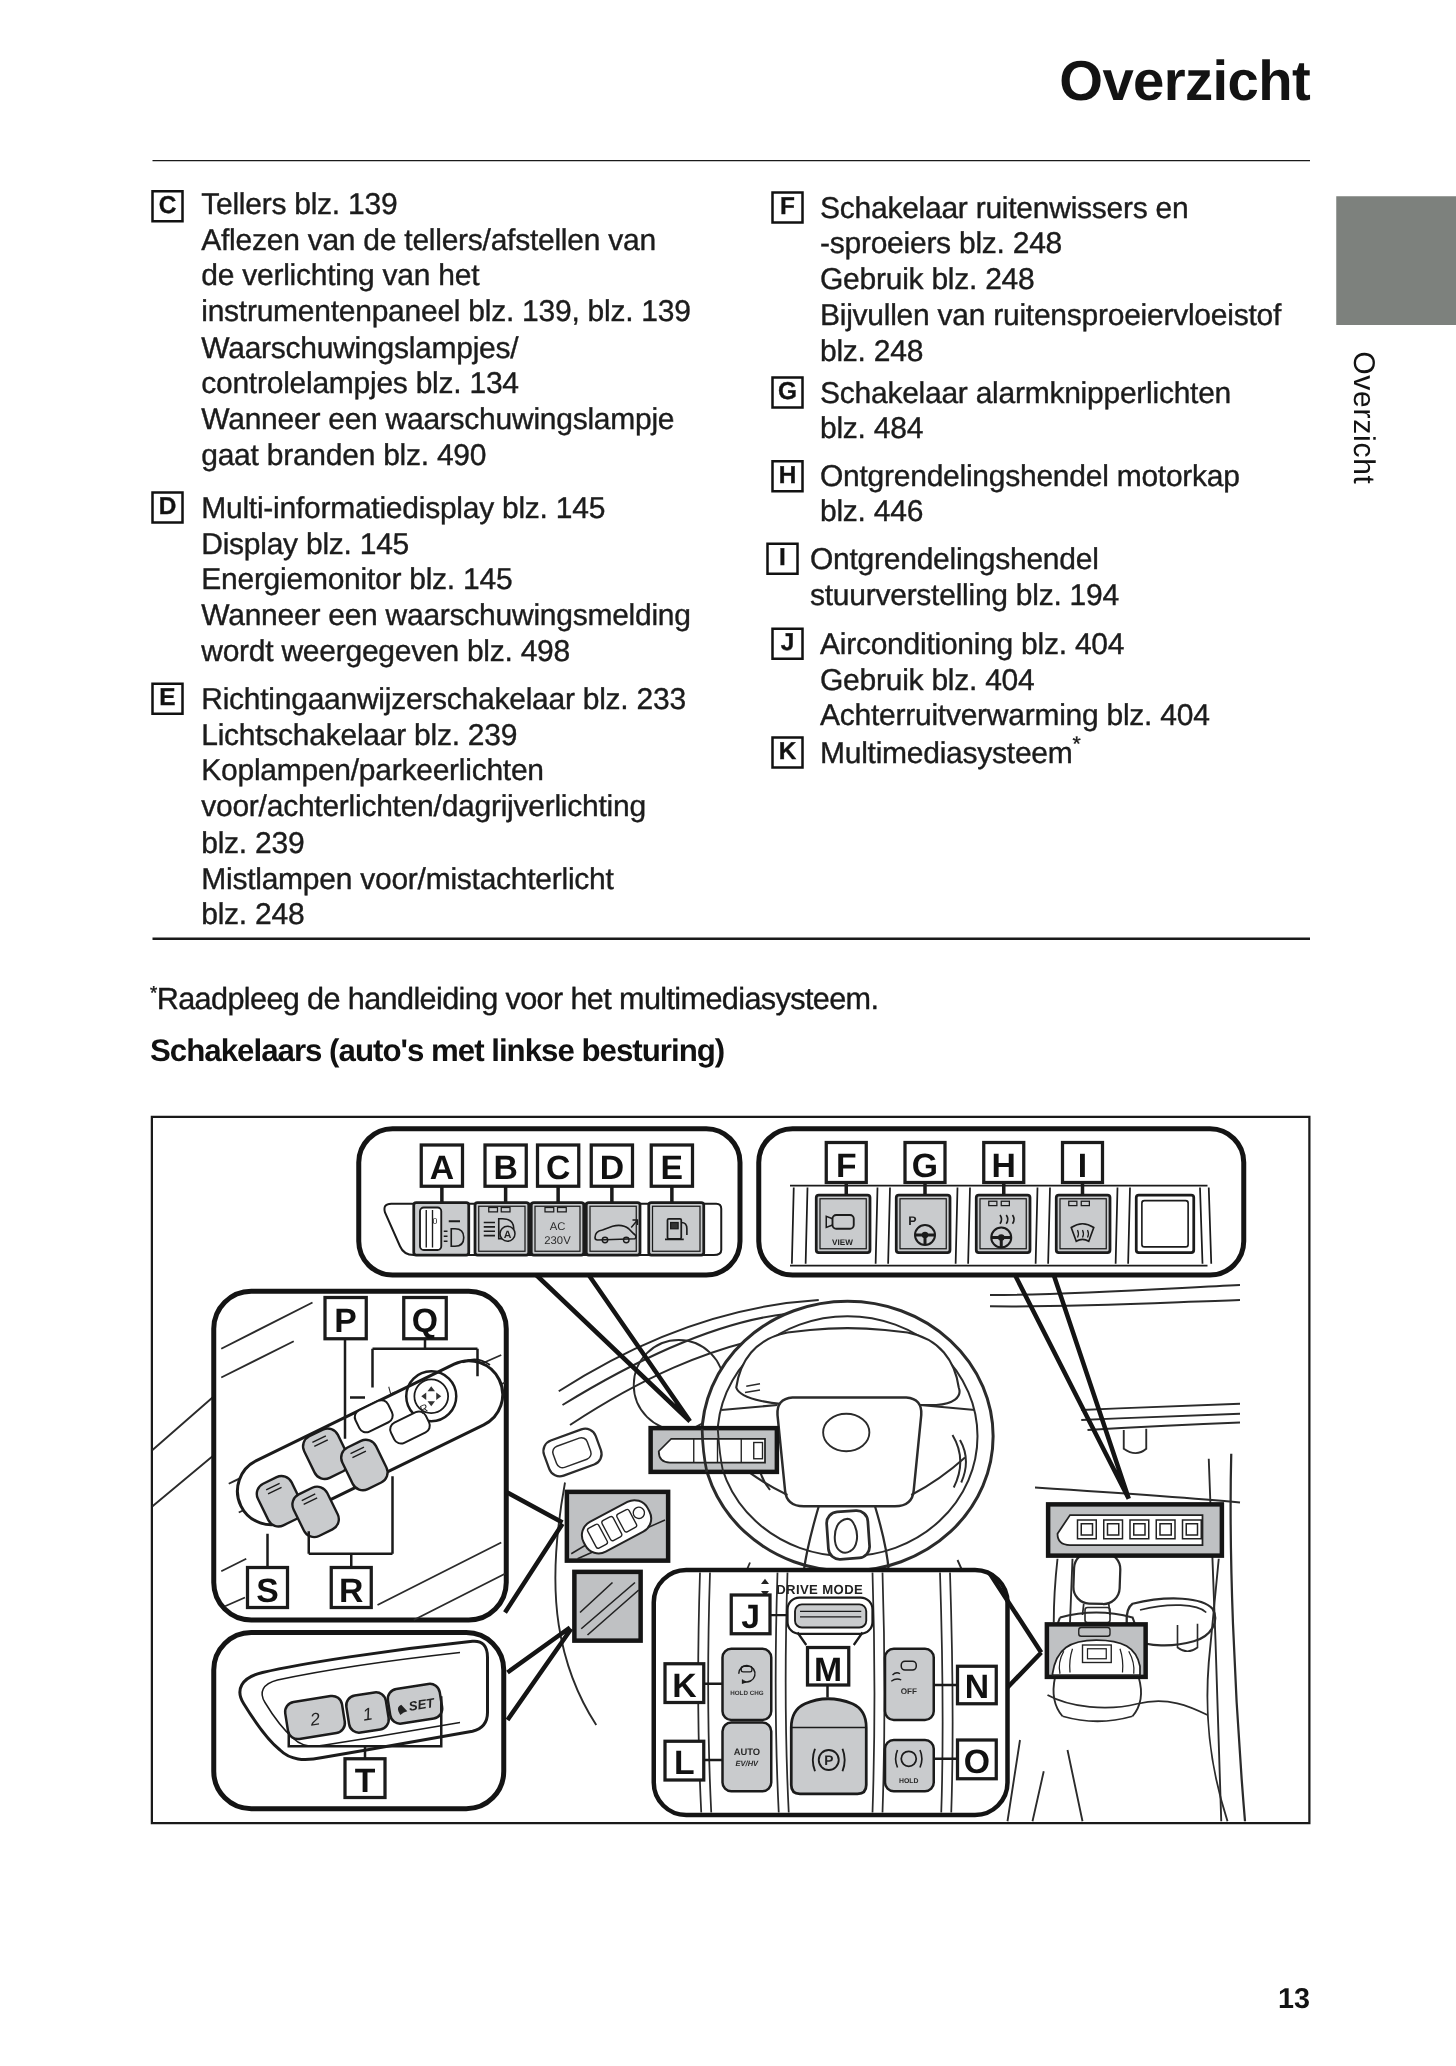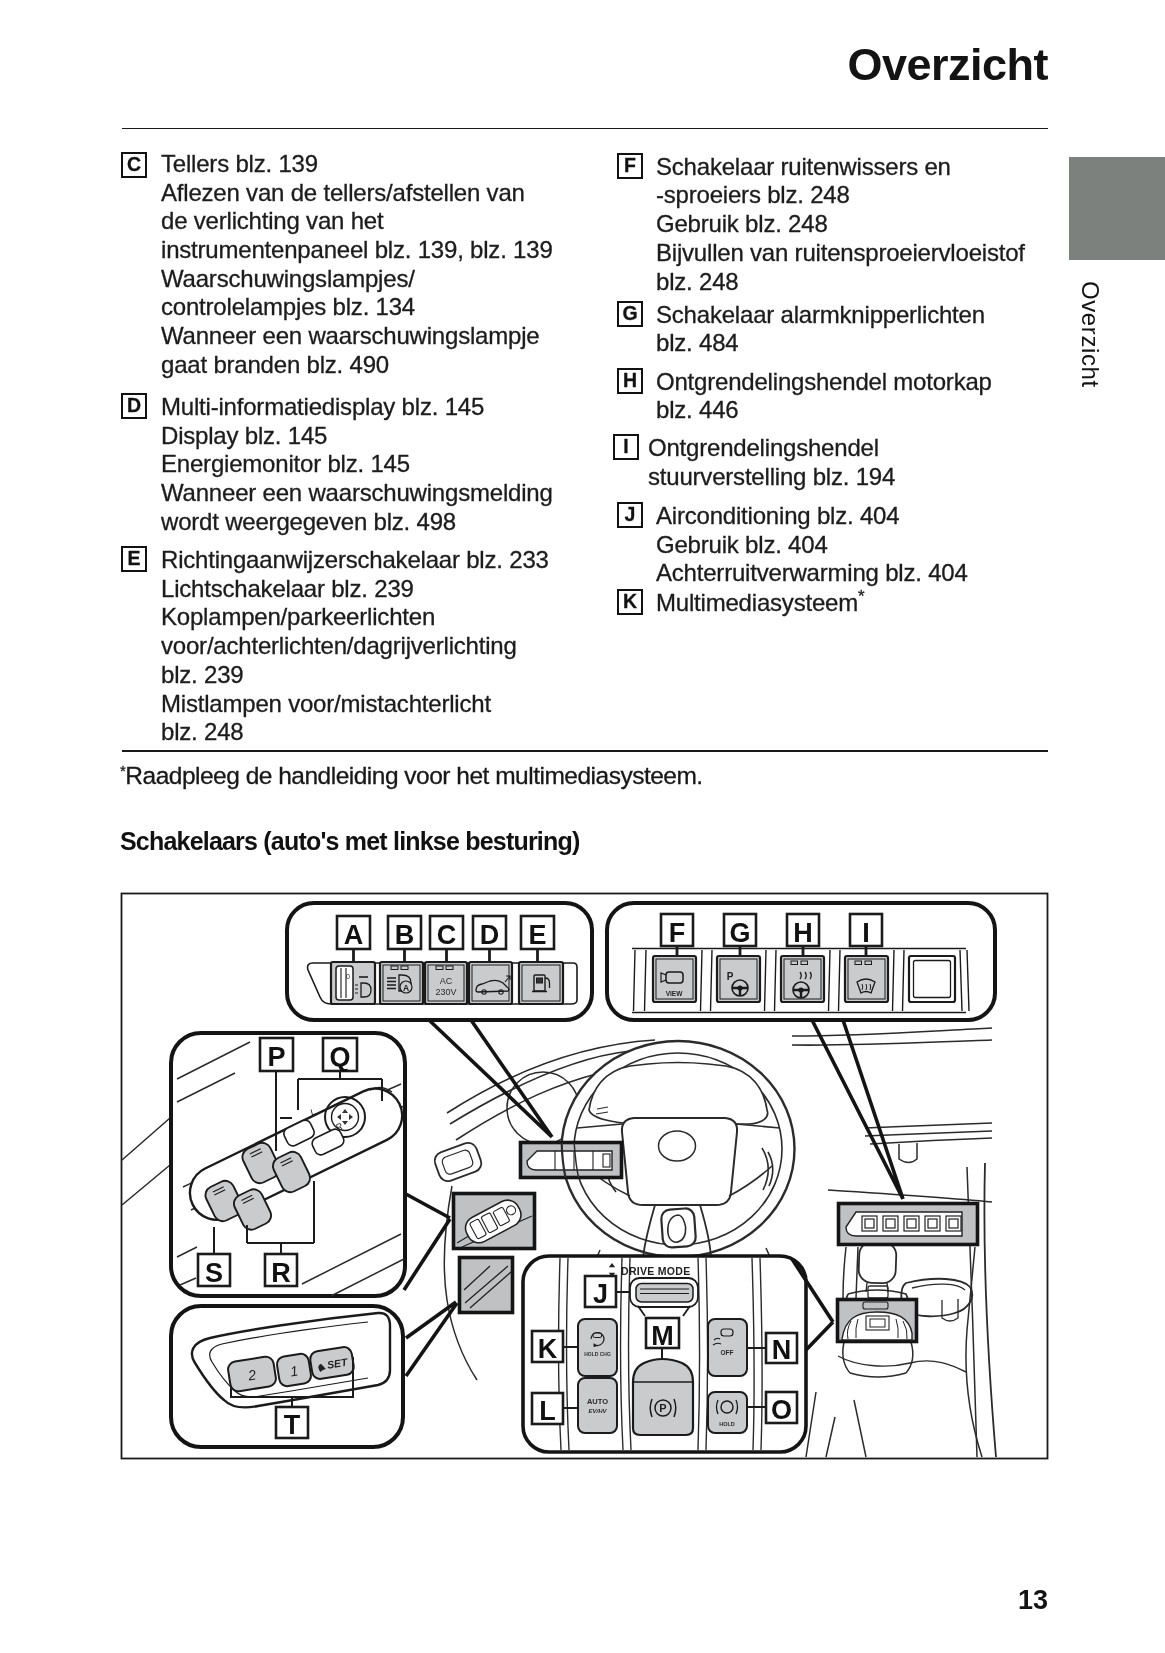--- a/index.html
+++ b/index.html
@@ -5,24 +5,24 @@
 html,body{margin:0;padding:0;}
 body{width:1165px;height:1653px;position:relative;background:#fff;font-family:"Liberation Sans",sans-serif;overflow:hidden;}
 .itm{position:absolute;font-size:24px;line-height:28.7px;color:#1c1c1c;letter-spacing:-0.2px;white-space:nowrap;-webkit-text-stroke:0.3px #1c1c1c;}
 .bx{position:absolute;left:0;width:26px;height:26px;border:2.5px solid #111;font-weight:bold;font-size:19.5px;text-align:center;line-height:21.5px;box-sizing:border-box;letter-spacing:0;color:#111;}
 .sup{font-size:17px;vertical-align:9px;line-height:0;}
 #title{position:absolute;top:39px;right:117px;font-size:45px;font-weight:bold;color:#131313;letter-spacing:-0.5px;}
 #rule1{position:absolute;left:122px;top:127.5px;width:926px;height:1.6px;background:#1a1a1a;}
 #rule2{position:absolute;left:122px;top:750px;width:926px;height:1.6px;background:#1a1a1a;}
 #tab{position:absolute;left:1069px;top:157px;width:96px;height:103px;background:#7d817d;}
 #vtext{position:absolute;left:1076px;top:281px;font-size:24px;color:#131313;writing-mode:vertical-rl;letter-spacing:0.6px;}
-#footnote{position:absolute;left:120px;top:762px;font-size:24.5px;color:#181818;letter-spacing:-0.5px;-webkit-text-stroke:0.3px #181818;}
+#footnote{position:absolute;left:120px;top:786px;font-size:24.5px;color:#181818;letter-spacing:-0.5px;-webkit-text-stroke:0.3px #181818;}
 #footnote .st{font-size:15px;vertical-align:8px;}
 #heading{position:absolute;left:120px;top:827px;font-size:25px;font-weight:bold;color:#111;letter-spacing:-0.8px;}
-#pageno{position:absolute;top:1585px;right:117px;font-size:27px;font-weight:bold;color:#131313;}
+#pageno{position:absolute;top:1585px;right:117px;font-size:23px;font-weight:bold;color:#131313;}
 #diag{position:absolute;left:0;top:0;}
 </style>
 </head>
 <body>
 <div id="title">Overzicht</div>
 <div id="rule1"></div>
 
 <div class="itm" style="left:121px;top:149.8px;padding-left:40px;">
 <span class="bx" style="top:2px;">C</span>
 Tellers blz. 139<br>

